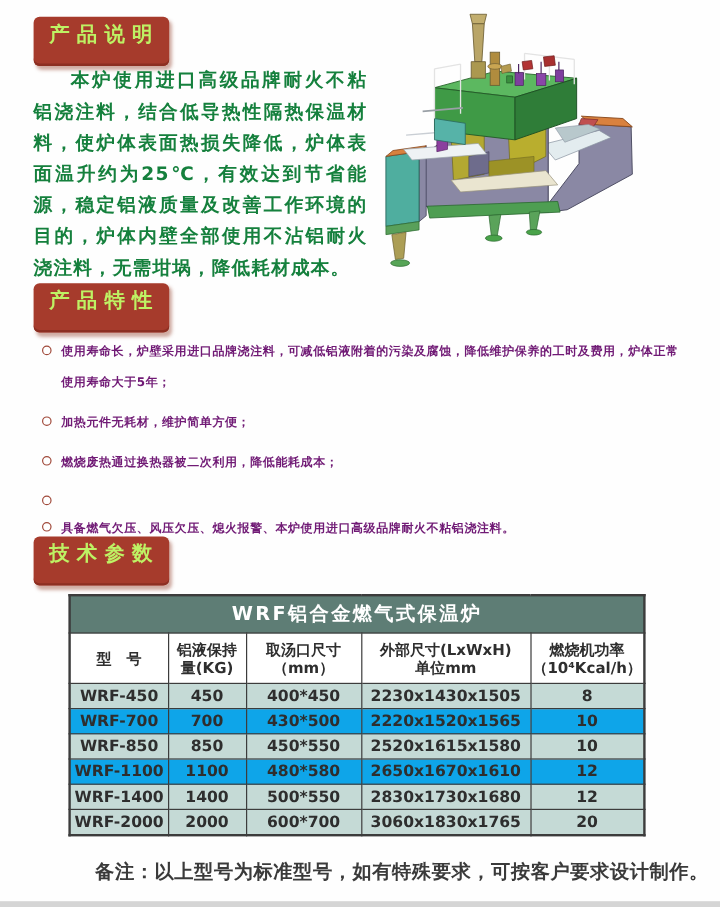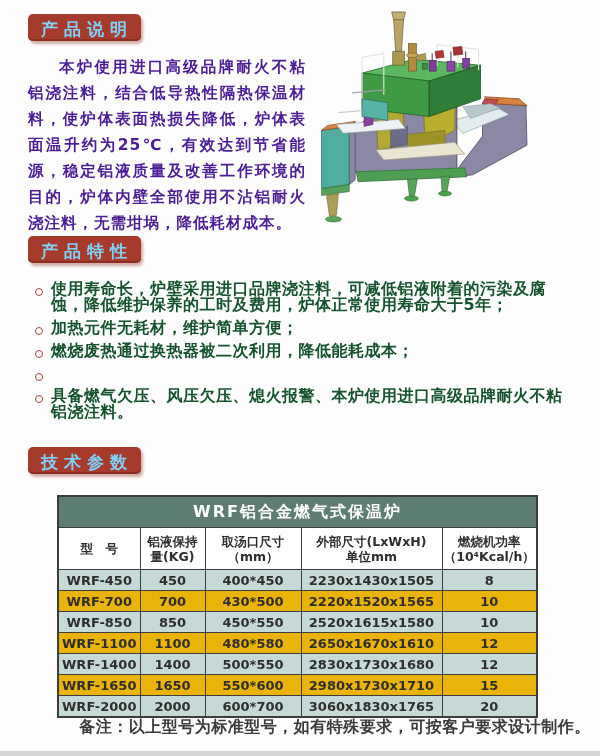--- a/index.html
+++ b/index.html
@@ -2,64 +2,64 @@
 <html><head>
 <meta charset="utf-8">
 <style>
   html,body{margin:0;padding:0;background:#ffffff;}
   .page{
     position:relative;width:600px;height:756px;background:#fefefe;overflow:hidden;
     font-family:"DejaVu Sans","Liberation Sans",sans-serif;color:#3b3b3b;
   }
   
   .badge{
-    position:absolute;display:inline-block;background:#a63b2c;color:#7dd3fc;
+    position:absolute;display:inline-block;background:#a63b2c;color:#bef264;
     font-size:17px;font-weight:700;letter-spacing:6px;line-height:1;
-    padding:7px 8px 3px 13px;border-radius:5px;
+    padding:7px 8px 17px 13px;border-radius:5px;
     box-shadow:2px 3px 3px rgba(150,70,50,.45), inset 0 -2px 0 #8c2f22;
   }
   .badge-desc{left:28px;top:14px;}
   .badge-feat{left:28px;top:236px;}
   .badge-spec{left:28px;top:447px;}
 
   
   .para{
     position:absolute;left:28px;top:54px;width:278px;
     font-size:15.5px;font-weight:700;line-height:26px;letter-spacing:1px;
-    text-align:justify;text-indent:2em;color:#4c1d95;
+    text-align:justify;text-indent:2em;color:#15803d;
   }
 
   
   .machine{position:absolute;left:295px;top:4px;width:300px;height:232px;}
 
   
   .features{position:absolute;left:35px;top:281px;width:540px;}
   .feat-item{display:flex;align-items:flex-start;margin-bottom:7px;}
   .feat-bullet{
     flex:0 0 auto;width:6px;height:6px;border:1.5px solid #a0493a;border-radius:50%;
     margin:7px 8px 0 0;background:#fff;
   }
-  .feat-text{font-size:16px;font-weight:700;line-height:16px;letter-spacing:.5px;color:#14532d;}
+  .feat-text{font-size:10px;font-weight:700;line-height:26px;letter-spacing:.5px;color:#701a75;}
 
   
   .spec-table{
     position:absolute;left:57px;top:495px;width:479px;border-collapse:collapse;
     table-layout:fixed;font-weight:700;color:#2e2e2e;
   }
   .spec-table td,.spec-table th{border:1px solid #3c3c3c;padding:0;text-align:center;vertical-align:middle;}
   .spec-table{border:2px solid #3c3c3c;}
   .tbl-title{
     background:#5e7d75;color:#ffffff;font-size:16px;font-weight:700;height:30px;letter-spacing:2px;
   }
   .tbl-head td{height:41px;font-size:12.5px;line-height:15px;background:#ffffff;}
   .hdr-line{display:block;}
   .hdr-line:empty{display:none;}
   .tbl-row td{height:20px;font-size:13px;}
   .row-stripe{background:#c5dad6;}
-  .row-plain{background:#eab308;}
+  .row-plain{background:#0ea5e9;}
   .col-model{width:82px;}
   .col-cap{width:65px;}
   .col-mouth{width:96px;}
   .col-dim{width:141px;}
   .col-pow{width:95px;}
 
   
   .note{
     position:absolute;left:70px;top:717px;width:530px;text-align:center;
     font-size:16px;font-weight:700;letter-spacing:.5px;color:#3a3a3a;
@@ -231,27 +231,20 @@
         <td>2650x1670x1610</td>
         <td>12</td>
       </tr>
       <tr class="tbl-row row-stripe">
         <td>WRF-1400</td>
         <td>1400</td>
         <td>500*550</td>
         <td>2830x1730x1680</td>
         <td>12</td>
       </tr>
-      <tr class="tbl-row row-plain">
-        <td>WRF-1650</td>
-        <td>1650</td>
-        <td>550*600</td>
-        <td>2980x1730x1710</td>
-        <td>15</td>
-      </tr>
       <tr class="tbl-row row-stripe">
         <td>WRF-2000</td>
         <td>2000</td>
         <td>600*700</td>
         <td>3060x1830x1765</td>
         <td>20</td>
       </tr>
     </tbody>
   </table>
 

